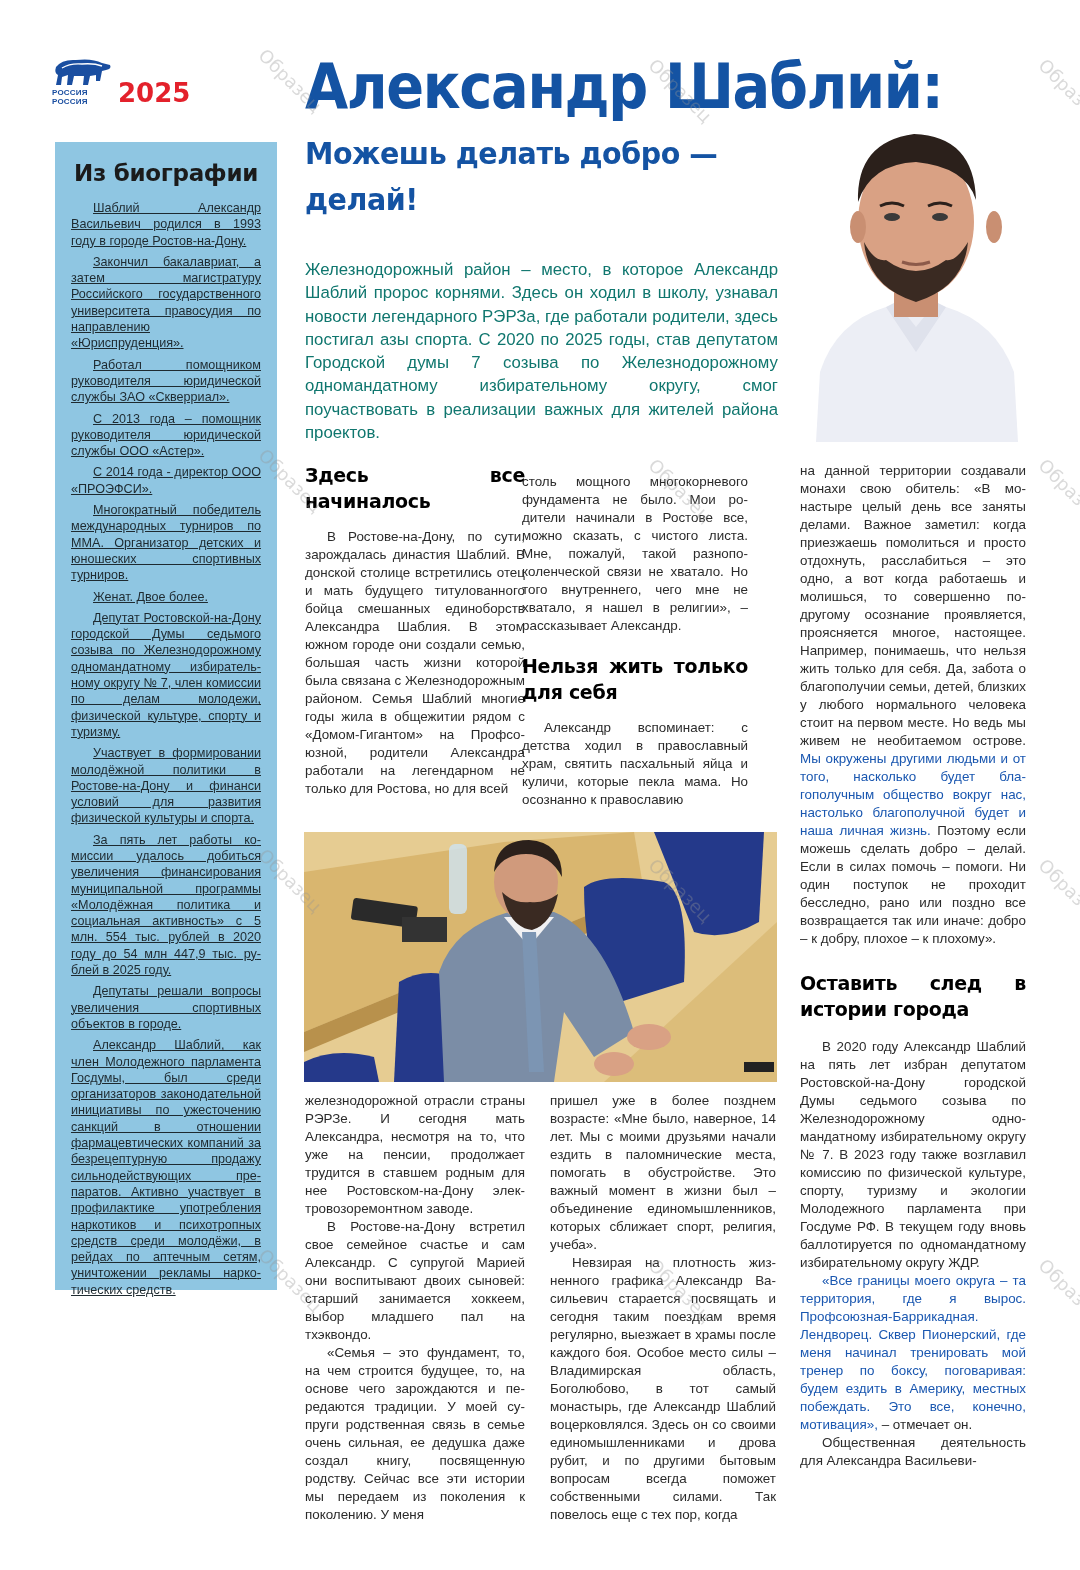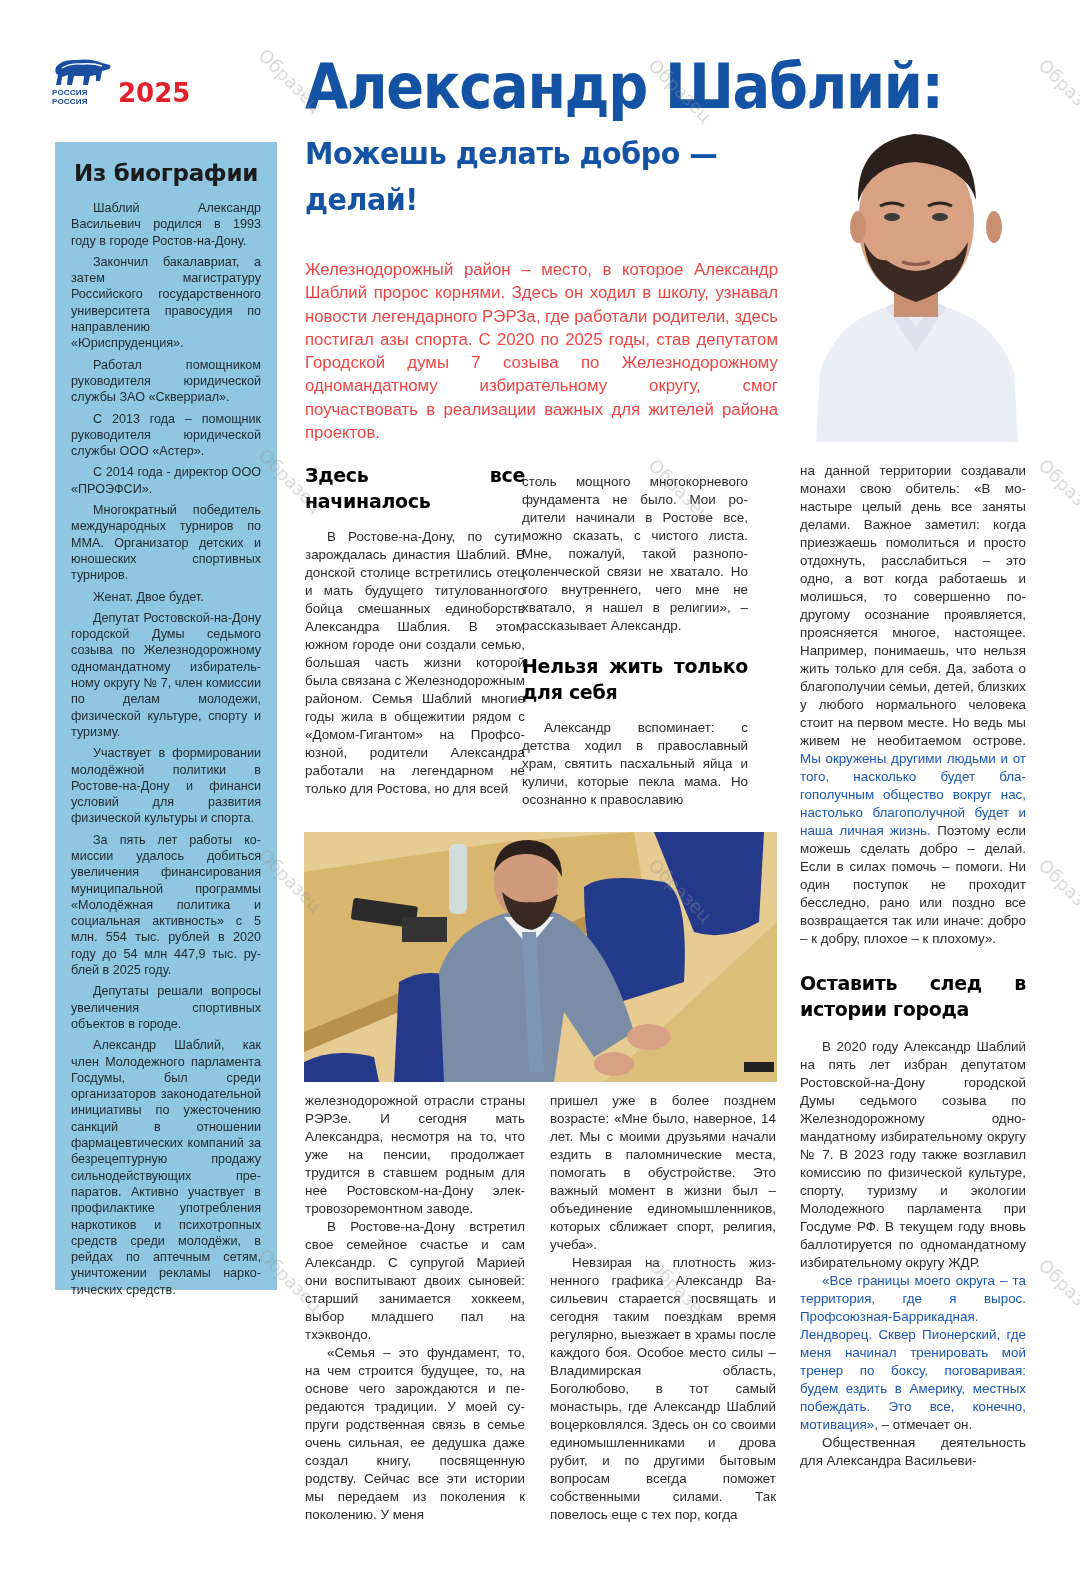--- a/index.html
+++ b/index.html
@@ -12,31 +12,31 @@
 
   
   .logo { left: 52px; top: 55px; width: 150px; height: 60px; }
   .logo svg { position: absolute; left: 0; top: 0; }
   .logo .brand { position: absolute; left: 0; top: 33px; font-size: 8px; line-height: 9px; font-weight: bold; color: #1a4ea0; letter-spacing: 0.2px; }
   .logo .year { position: absolute; left: 66px; top: 24px; font-size: 26px; line-height: 28px; font-weight: bold; color: #e3212b; font-family: "DejaVu Sans", sans-serif; }
 
   
   .sidebar { left: 55px; top: 142px; width: 222px; height: 1148px; background: #8fc6e2; box-sizing: border-box; padding: 12px 16px 0 16px; }
   .sidebar h2 { margin: 6px 0 14px 0; text-align: center; font-size: 23px; font-weight: bold; color: #1b1b1b; font-family: "DejaVu Sans", sans-serif; letter-spacing: -0.3px; }
-  .sidebar p { margin: 0 0 5px 0; font-size: 12.6px; line-height: 16.3px; text-align: justify; text-indent: 22px; hyphens: manual; color: #1e2a30; }
+  .sidebar p { margin: 0 0 5px 0; font-size: 12.6px; line-height: 16.3px; text-align: justify; text-indent: 22px; hyphens: manual; color: #1e2a30; text-decoration: underline; }
 
   
   .title { left: 305px; top: 52px; font-size: 62px; line-height: 70px; font-weight: bold; color: #1453a3; letter-spacing: -1.5px; font-family: "DejaVu Sans", sans-serif; white-space: nowrap; transform: scaleX(0.9); transform-origin: left top; }
   .subtitle { left: 305px; top: 130px; width: 500px; font-size: 31px; line-height: 46px; font-weight: bold; color: #1453a3; font-family: "DejaVu Sans", sans-serif; transform: scaleX(0.92); transform-origin: left top; letter-spacing: -0.5px; }
 
   
   .portrait { left: 806px; top: 112px; width: 220px; height: 330px; overflow: hidden; background: #ffffff; }
 
   
-  .lead { left: 305px; top: 258px; width: 473px; font-size: 16.8px; line-height: 23.3px; text-align: justify; color: #ef4444; margin: 0; }
+  .lead { left: 305px; top: 258px; width: 473px; font-size: 16.8px; line-height: 23.3px; text-align: justify; color: #0f766e; margin: 0; }
 
   
   .col { font-size: 13.4px; line-height: 18px; text-align: justify; color: #2b2b2b; }
   .col p { margin: 0; text-indent: 22px; }
   .col p.noindent { text-indent: 0; }
   .col h3 { margin: 0; font-size: 19px; line-height: 26px; font-weight: bold; color: #000000; font-family: "DejaVu Sans", sans-serif; letter-spacing: -0.3px; }
   .blue { color: #1a57b0; }
 
   .c1 { left: 305px; top: 462px; width: 220px; }
   .c2 { left: 522px; top: 462px; width: 226px; margin-top: 11px; }
@@ -66,21 +66,21 @@
 </div>
 
 <div class="abs sidebar">
   <h2>Из биографии</h2>
   <p>Шаблий Александр Васильевич родился в 1993 году в городе Ро­стов-на-Дону.</p>
   <p>Закончил бакалаври­ат, а затем магистратуру Российского государ­ственного университета правосудия по направле­нию «Юриспруденция».</p>
   <p>Работал помощником руководителя юридиче­ской службы ЗАО «Сквер­риал».</p>
   <p>С 2013 года – помощ­ник руководителя юри­дической службы ООО «Астер».</p>
   <p>С 2014 года - директор ООО «ПРОЭФСИ».</p>
   <p>Многократный победи­тель международных тур­ниров по ММА. Организа­тор детских и юношеских спортивных турниров.</p>
-  <p>Женат. Двое будет.</p>
+  <p>Женат. Двое более.</p>
   <p>Депутат Ростов­ской-на-Дону городской Думы седьмого созыва по Железнодорожному одно­мандатному избиратель­ному округу № 7, член комиссии по делам моло­дежи, физической культу­ре, спорту и туризму.</p>
   <p>Участвует в формиро­вании молодёжной поли­тики в Ростове-на-Дону и финанси условий для развития физической культуры и спорта.</p>
   <p>За пять лет работы ко­миссии удалось добить­ся увеличения финанси­рования муниципальной программы «Молодёжная политика и социальная активность» с 5 млн. 554 тыс. рублей в 2020 году до 54 млн 447,9 тыс. ру­блей в 2025 году.</p>
   <p>Депутаты решали во­просы увеличения спор­тивных объектов в городе.</p>
   <p>Александр Шаблий, как член Молодежного парла­мента Госдумы, был среди организаторов законода­тельной инициативы по ужесточению санкций в отношении фармацевти­ческих компаний за без­рецептурную продажу сильнодействующих пре­паратов. Активно уча­ствует в профилактике употребления наркотиков и психотропных средств среди молодёжи, в рейдах по аптечным сетям, унич­тожении рекламы нарко­тических средств.</p>
 </div>
 
 <div class="abs title">Александр Шаблий:</div>
 <div class="abs subtitle">Можешь делать добро — делай!</div>
 

